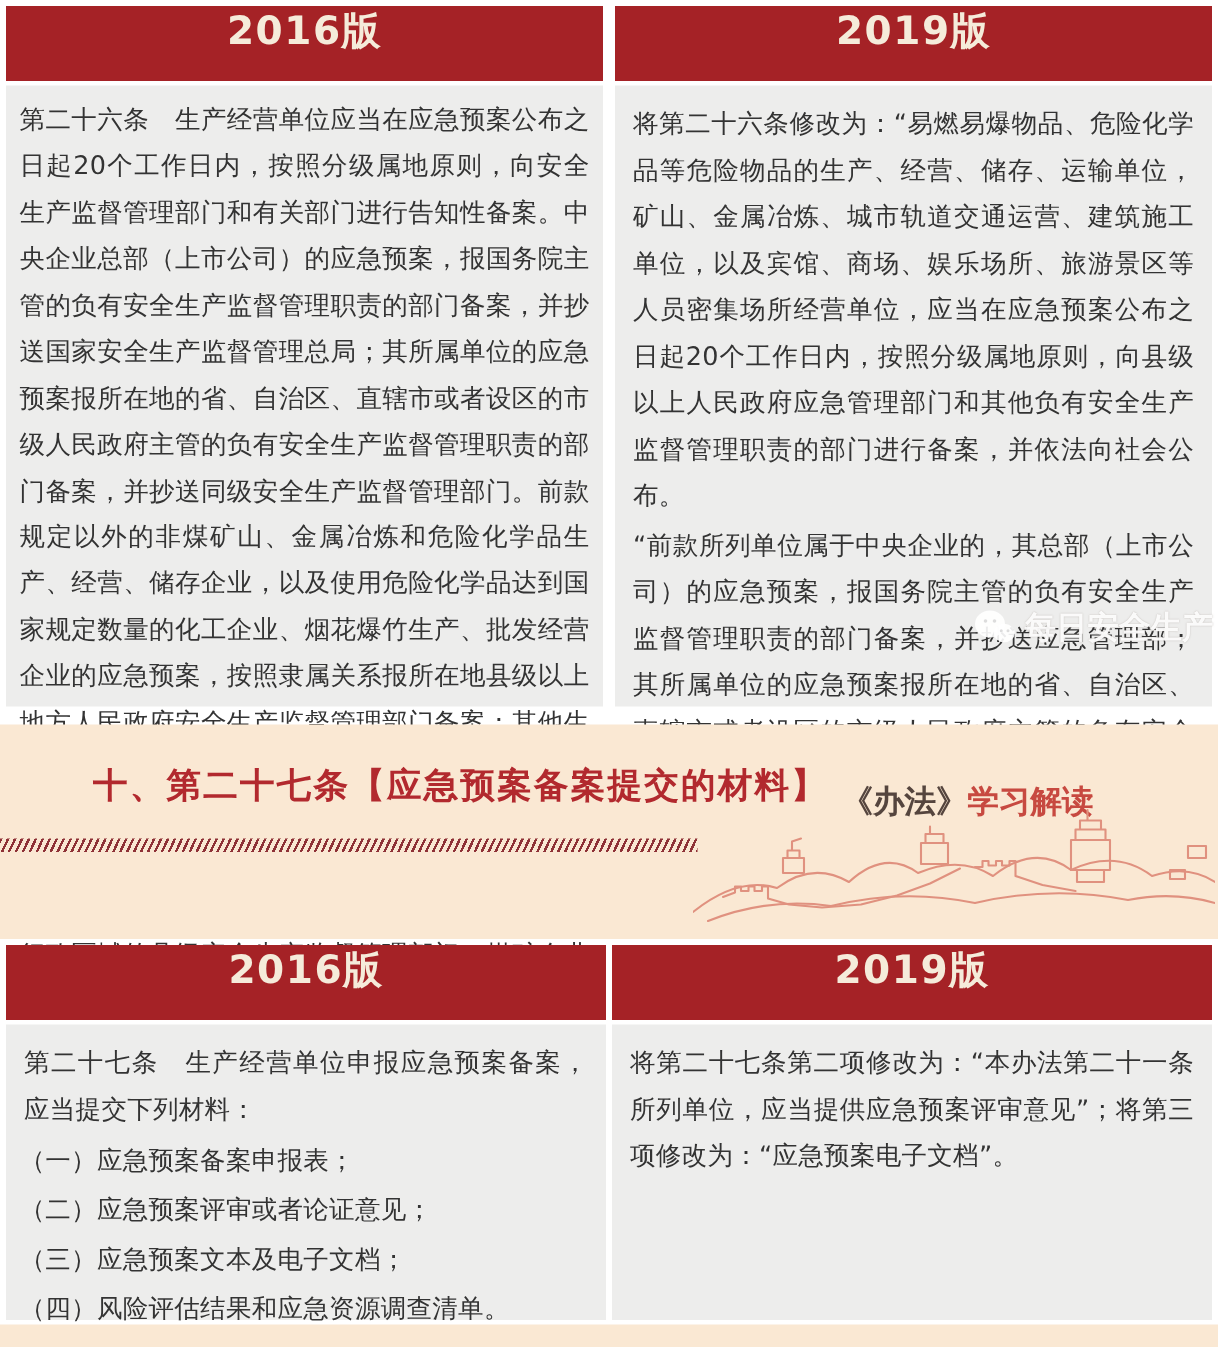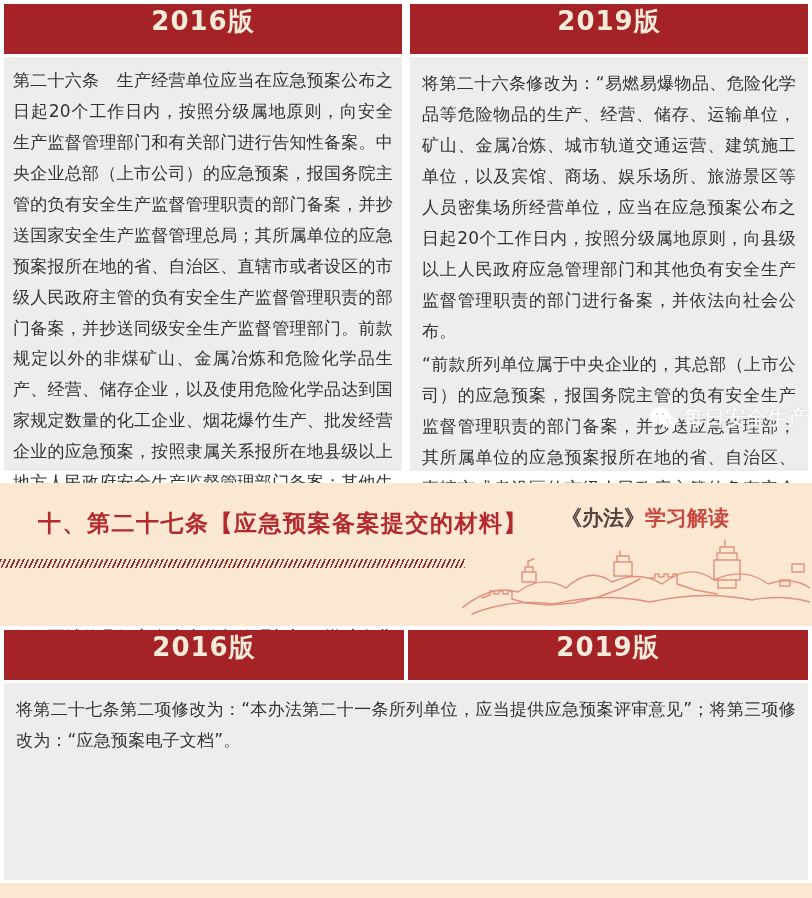--- a/index.html
+++ b/index.html
@@ -21,24 +21,24 @@
   .cell{
     flex:1;background:#EDEDEC;padding:8px 9px 6px 9px;
     font-size:17px;line-height:1.82;text-align:justify;letter-spacing:0.2px;
   }
   .t1 .cell{height:400px;}
   .t2 .cell{height:183px;}
   .cell p{margin:3px;}
   .gap12{height:12px;}
   .banner{background:#FAE8D3;height:143px;position:relative;}
   .banner-title{
-    position:absolute;left:38px;top:25px;font-size:23px;font-weight:bold;
+    position:absolute;left:62px;top:25px;font-size:23px;font-weight:bold;
     color:#B2292E;letter-spacing:1.5px;white-space:nowrap;
   }
-  .banner-sub{position:absolute;left:561px;top:21px;font-size:21px;font-weight:bold;white-space:nowrap;}
+  .banner-sub{position:absolute;left:561px;top:37px;font-size:21px;font-weight:bold;white-space:nowrap;}
   .banner-sub .book{color:#55453e;}
   .banner-sub .red{color:#C74940;}
   .hatch{
     position:absolute;left:0;top:76px;width:465px;height:9px;
     background:repeating-linear-gradient(115deg,#8E3136 0,#8E3136 1.6px,rgba(250,232,211,0) 1.6px,rgba(250,232,211,0) 4.2px);
   }
   .wall{position:absolute;right:2px;bottom:6px;}
   .list-item{margin-top:2px;}
   .intro{margin-bottom:4px;}
   .bottom-strip{background:#FAE8D3;height:46px;position:relative;margin-top:3px;}
@@ -101,20 +101,27 @@
     </svg>
   </section>
 
   <section class="cmp">
     <div class="hdr-row g4">
       <div class="hdr">2016版</div>
       <div class="hdr">2019版</div>
     </div>
     <div class="body-row g4 t2">
       <div class="cell">
+        <p class="intro">第二十七条　生产经营单位申报应急预案备案，应当提交下列材料：</p>
+        <div class="list-item">（一）应急预案备案申报表；</div>
+        <div class="list-item">（二）应急预案评审或者论证意见；</div>
+        <div class="list-item">（三）应急预案文本及电子文档；</div>
+        <div class="list-item">（四）风险评估结果和应急资源调查清单。</div>
+      </div>
+      <div class="cell">
         <p>将第二十七条第二项修改为：“本办法第二十一条所列单位，应当提供应急预案评审意见”；将第三项修改为：“应急预案电子文档”。</p>
       </div>
     </div>
   </section>
 
   <footer class="bottom-strip">
     <div class="wm wm2">
       <svg class="wm-logo" viewBox="0 0 30 30">
         <ellipse cx="12" cy="13" rx="10" ry="9" fill="rgba(255,255,255,0.92)"></ellipse>
         <ellipse cx="21.5" cy="19" rx="7" ry="6.2" fill="rgba(255,255,255,0.92)"></ellipse>

